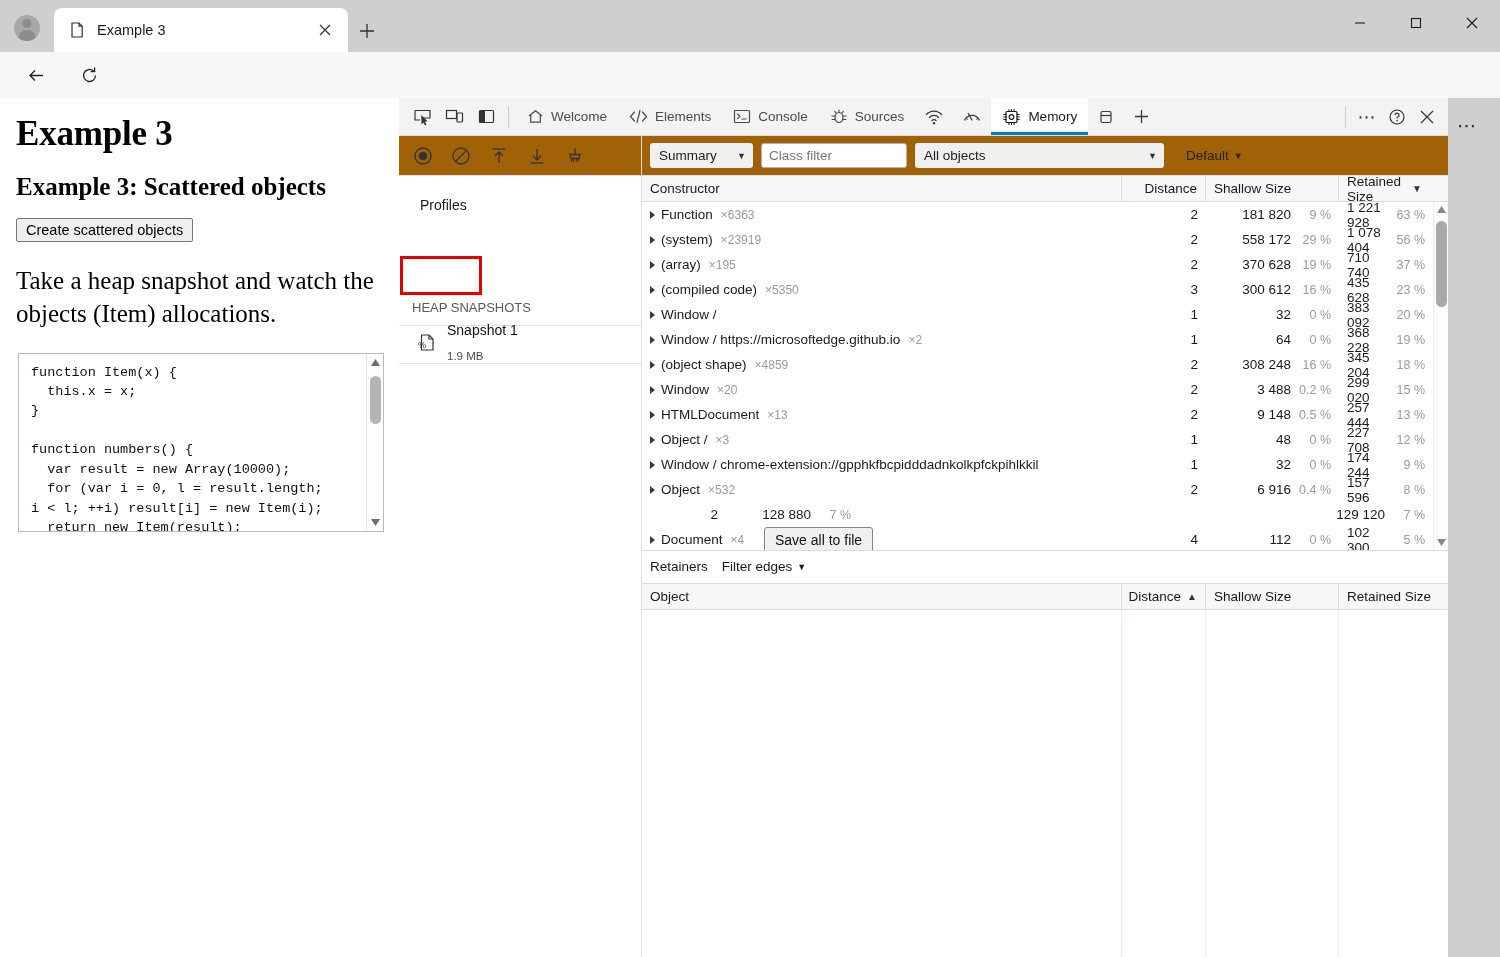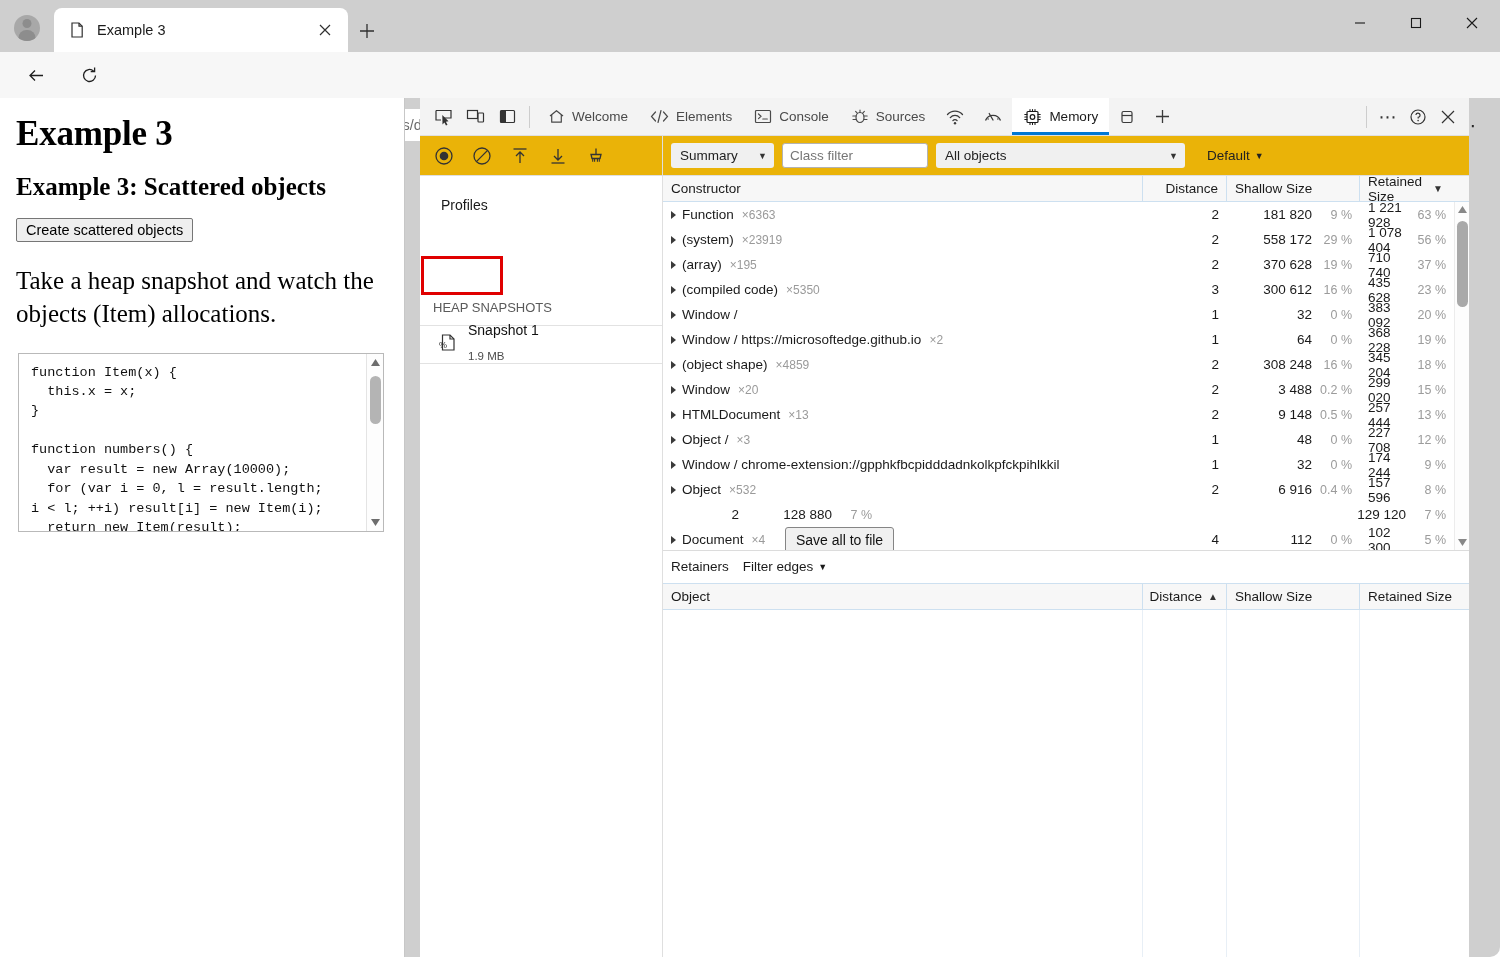--- a/index.html
+++ b/index.html
@@ -2,21 +2,21 @@
 <html><head>
 <meta charset="utf-8">
 <style>
   * { box-sizing: border-box; margin: 0; padding: 0; }
   html, body {
     width: 1500px; height: 957px;
     font-family: "Liberation Sans", sans-serif;
     overflow: hidden;
     background: #ffffff;
   }
-  #app { position: relative; width: 1500px; height: 957px; background: #cfcfcf; border-radius: 10px; }
+  #app { position: relative; width: 1500px; height: 957px; background: #cfcfcf; }
 
   
   .titlebar {
     position: absolute; left: 0; top: 0; width: 1500px; height: 52px;
     background: #cfcfcf;
   }
   .profile-btn {
     position: absolute; left: 0; top: 4px; width: 54px; height: 48px;
     display: flex; align-items: center; justify-content: center;
   }
@@ -105,21 +105,21 @@
   .code-box pre {
     font-family: "Liberation Mono", monospace; font-size: 13.5px; color: #111;
     line-height: 1.44; padding: 9px 0 0 12px; white-space: pre;
   }
   .cb-scroll { position: absolute; right: 0; top: 0; width: 17px; height: 100%; background: #fdfdfd; border-left: 1px solid #e4e4e4;}
   .cb-arrow { position: absolute; left: 0; width: 17px; height: 17px; display:flex; align-items:center; justify-content:center;}
   .cb-thumb { position: absolute; left: 3px; top: 22px; width: 11px; height: 48px; border-radius: 6px; background: #b4b4b4; }
 
   
   .devtools {
-    position: absolute; left: 420px; top: 98px; width: 1049px; height: 859px;
+    position: absolute; left: 399px; top: 98px; width: 1049px; height: 859px;
     background: #ffffff; font-family: "Liberation Sans", sans-serif;
   }
   .dt-tabbar {
     position: relative; height: 38px; background: #f3f3f3;
     border-bottom: 1px solid #e0e0e0; display: flex; align-items: stretch;
   }
   .dt-leftbtns { display: flex; align-items: center; padding-left: 8px; gap: 2px; }
   .dt-sq { width: 30px; height: 30px; display: flex; align-items: center; justify-content: center; border-radius: 3px;}
   .dt-sep { width: 1px; height: 22px; background: #cdcdcd; align-self: center; margin: 0 7px; }
   .dt-tab {
@@ -128,21 +128,21 @@
   }
   .dt-tab.active { background: #ffffff; color: #1a1a1a; }
   .dt-tab.active::after {
     content: ""; position: absolute; left: 0; right: 0; bottom: 0; height: 3px; background: #0078d4;
   }
   .dt-tab.icononly { padding: 0 9px; }
   .dt-right { margin-left: auto; display: flex; align-items: center; padding-right: 6px; }
   .dt-rsep { width: 1px; height: 22px; background: #cdcdcd; margin: 0 6px; }
 
   .dt-toolbar2 {
-    position: relative; height: 40px; background: #eab308;
+    position: relative; height: 40px; background: #a16207;
     border-bottom: 1px solid #dfdfdf; display: flex; 
   }
   .tb2-left { width: 243px; display: flex; align-items: center; padding-left: 12px; gap: 14px; border-right: 1px solid #dfdfdf; height: 100%; }
   .tb2-icn { width: 24px; height: 24px; display: flex; align-items: center; justify-content: center; }
   .tb2-right { flex: 1; display: flex; align-items: center; padding-left: 8px; gap: 8px; }
   .sel-box {
     display: flex; align-items: center; justify-content: space-between;
     background: #f0f0f0; border: none; border-radius: 3px;
     font-size: 13.5px; color: #222; height: 25px; padding: 0 7px 0 9px;
   }

